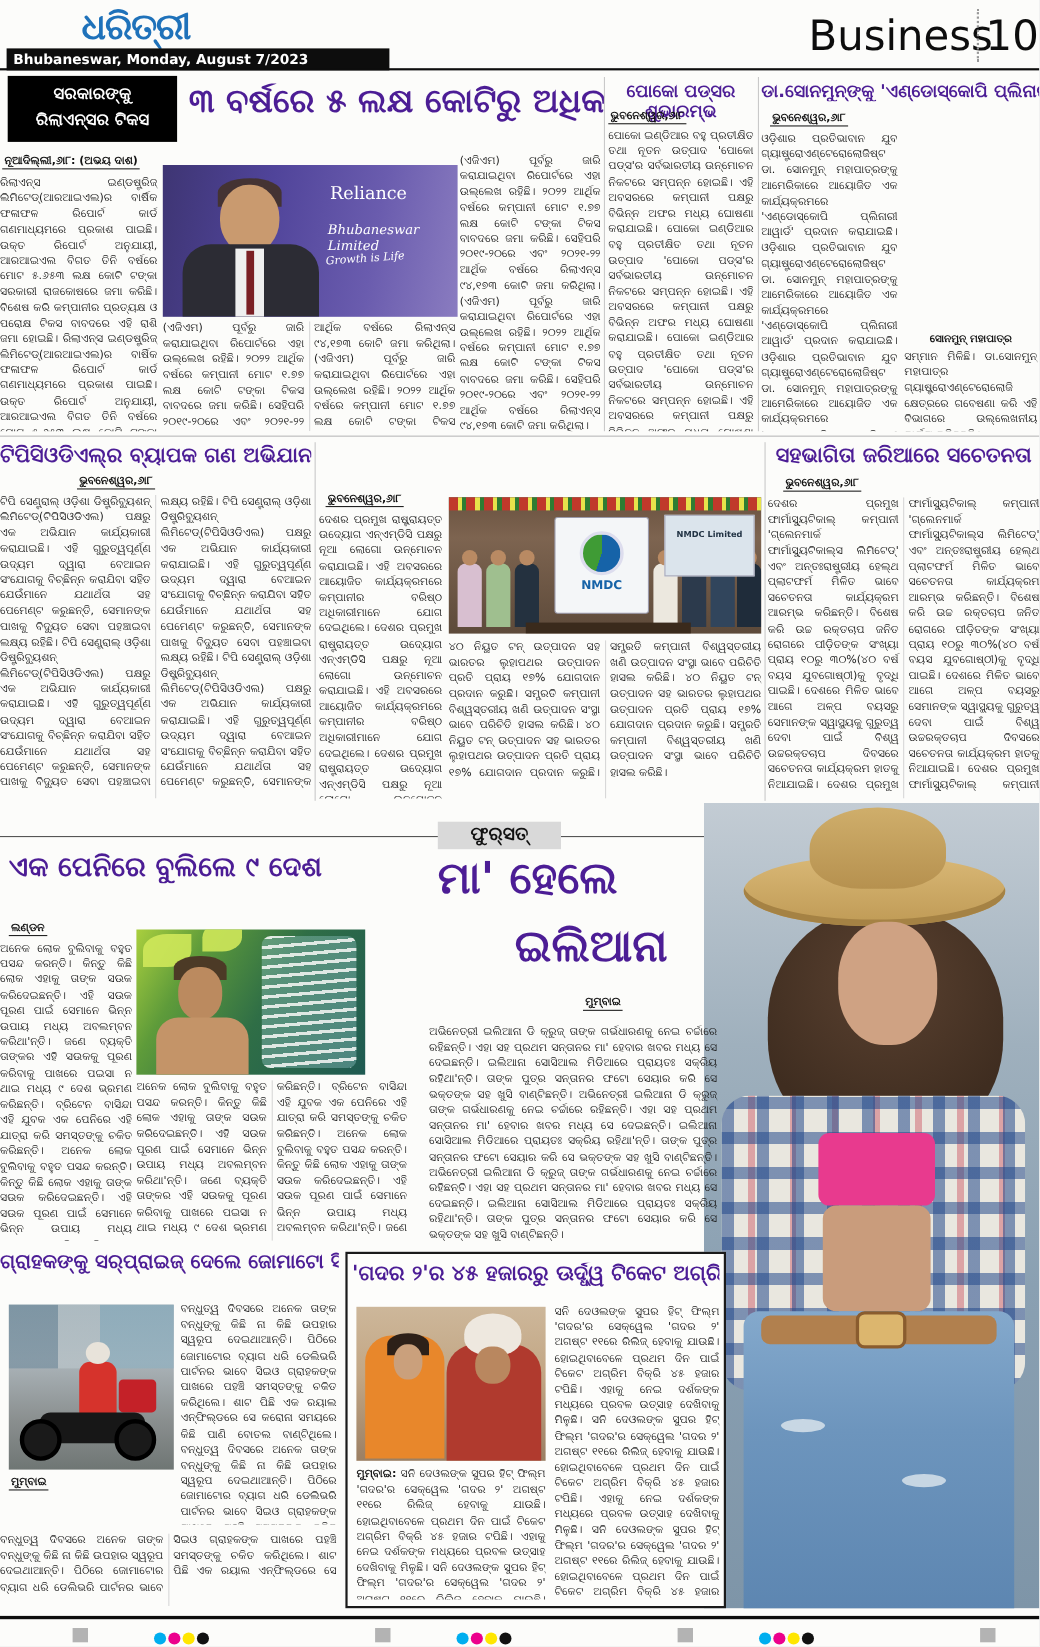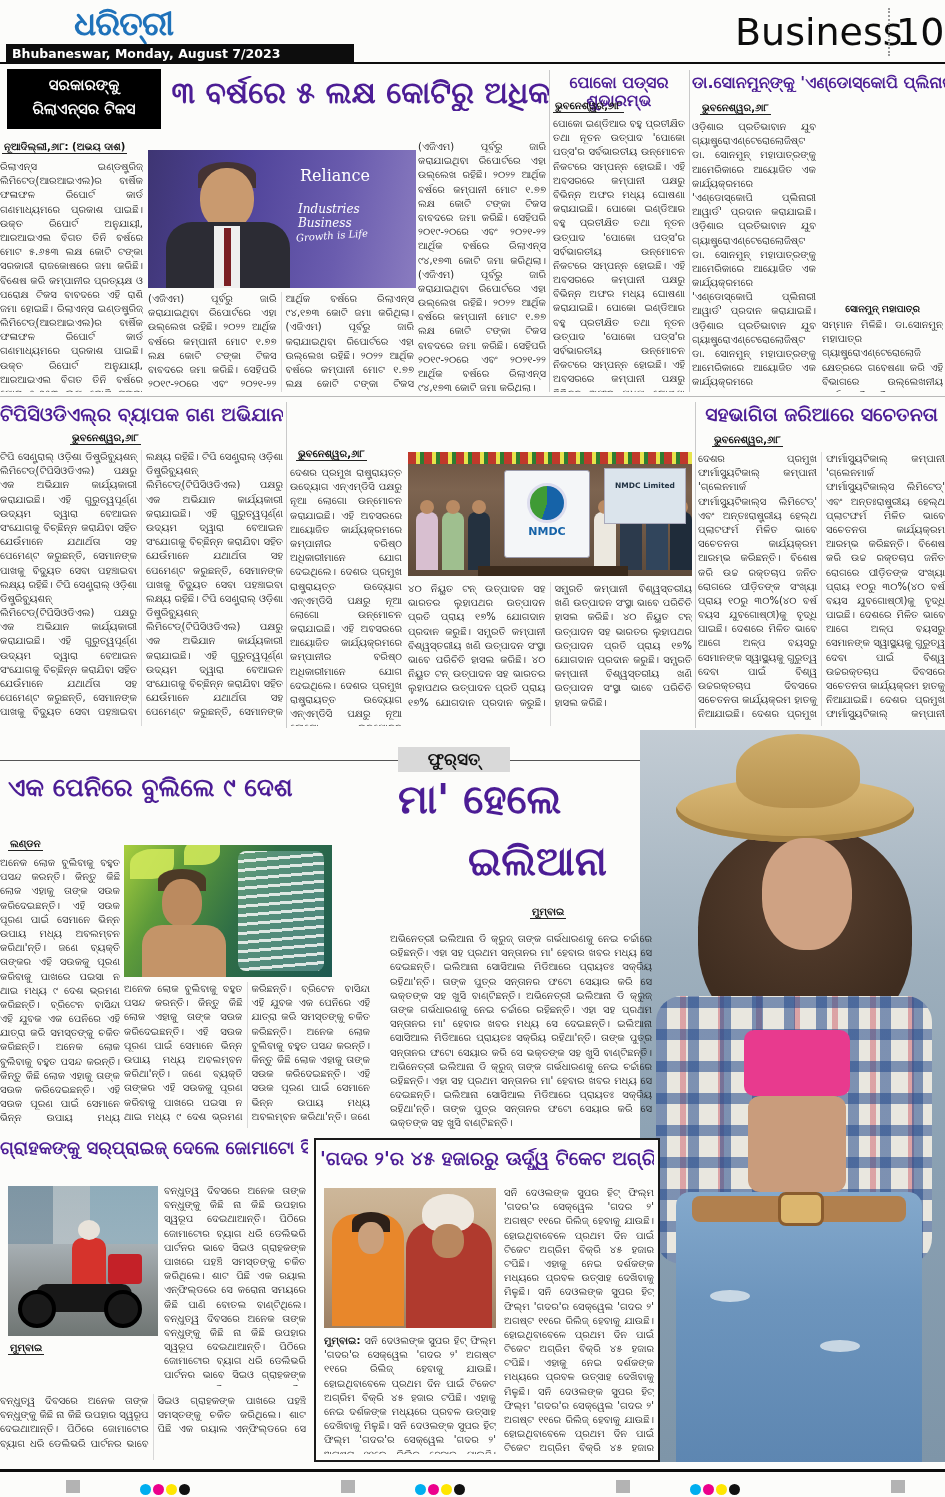--- a/index.html
+++ b/index.html
@@ -150,21 +150,21 @@
   </div>
   <p class="abs body" style="left:0; top:160px; width:143px; height:232px;">ରିଲାଏନ୍ସ ଇଣ୍ଡଷ୍ଟ୍ରିଜ୍ ଲିମିଟେଡ୍(ଆରଆଇଏଲ)ର ବାର୍ଷିକ ଫଳାଫଳ ରିପୋର୍ଟ କାର୍ଡ ଗଣମାଧ୍ୟମରେ ପ୍ରକାଶ ପାଇଛି। ଉକ୍ତ ରିପୋର୍ଟ ଅନୁଯାୟୀ, ଆରଆଇଏଲ ବିଗତ ତିନି ବର୍ଷରେ ମୋଟ ୫.୬୫୩ ଲକ୍ଷ କୋଟି ଟଙ୍କା ସରକାରୀ ରାଜକୋଷରେ ଜମା କରିଛି। ବିଶେଷ କରି କମ୍ପାନୀର ପ୍ରତ୍ୟକ୍ଷ ଓ ପରୋକ୍ଷ ଟିକସ ବାବଦରେ ଏହି ରାଶି ଜମା ହୋଇଛି। ରିଲାଏନ୍ସ ଇଣ୍ଡଷ୍ଟ୍ରିଜ୍ ଲିମିଟେଡ୍(ଆରଆଇଏଲ)ର ବାର୍ଷିକ ଫଳାଫଳ ରିପୋର୍ଟ କାର୍ଡ ଗଣମାଧ୍ୟମରେ ପ୍ରକାଶ ପାଇଛି। ଉକ୍ତ ରିପୋର୍ଟ ଅନୁଯାୟୀ, ଆରଆଇଏଲ ବିଗତ ତିନି ବର୍ଷରେ ମୋଟ ୫.୬୫୩ ଲକ୍ଷ କୋଟି ଟଙ୍କା ସରକାରୀ ରାଜକୋଷରେ ଜମା କରିଛି। ବିଶେଷ କରି କମ୍ପାନୀର ପ୍ରତ୍ୟକ୍ଷ ଓ ପରୋକ୍ଷ ଟିକସ ବାବଦରେ ଏହି ରାଶି ଜମା ହୋଇଛି।</p>
 
   <div class="photo rel-photo" style="left:148px; top:150px; width:268px; height:138px;">
     <div class="rel-man-hair"></div>
     <div class="rel-man-head"></div>
     <div class="rel-man-suit"></div>
     <div class="rel-man-shirt"></div>
     <div class="rel-man-tie"></div>
     <div class="abs rel-brand" style="left:152px; top:16px; font-size:16px;">Reliance</div>
-    <div class="abs rel-brand" style="left:150px; top:52px; font-size:12px; font-style:italic;">Industries Business</div>
+    <div class="abs rel-brand" style="left:150px; top:52px; font-size:12px; font-style:italic;">Bhubaneswar Limited</div>
     <div class="abs rel-brand" style="left:148px; top:80px; font-size:10px; font-style:italic; transform:rotate(-4deg);">Growth is Life</div>
   </div>
   <p class="abs body cols2" style="left:148px; top:292px; width:266px; height:100px;">(ଏଜିଏମ) ପୂର୍ବରୁ ଜାରି କରାଯାଇଥିବା ରିପୋର୍ଟରେ ଏହା ଉଲ୍ଲେଖ ରହିଛି। ୨୦୨୨ ଆର୍ଥିକ ବର୍ଷରେ କମ୍ପାନୀ ମୋଟ ୧.୭୭ ଲକ୍ଷ କୋଟି ଟଙ୍କା ଟିକସ ବାବଦରେ ଜମା କରିଛି। ସେହିପରି ୨୦୧୯-୨୦ରେ ଏବଂ ୨୦୨୧-୨୨ ଆର୍ଥିକ ବର୍ଷରେ ରିଲାଏନ୍ସ ୯୪,୧୭୩ କୋଟି ଜମା କରିଥିଲା। (ଏଜିଏମ) ପୂର୍ବରୁ ଜାରି କରାଯାଇଥିବା ରିପୋର୍ଟରେ ଏହା ଉଲ୍ଲେଖ ରହିଛି। ୨୦୨୨ ଆର୍ଥିକ ବର୍ଷରେ କମ୍ପାନୀ ମୋଟ ୧.୭୭ ଲକ୍ଷ କୋଟି ଟଙ୍କା ଟିକସ ବାବଦରେ ଜମା କରିଛି। ସେହିପରି ୨୦୧୯-୨୦ରେ ଏବଂ ୨୦୨୧-୨୨ ଆର୍ଥିକ ବର୍ଷରେ ରିଲାଏନ୍ସ ୯୪,୧୭୩ କୋଟି ଜମା କରିଥିଲା।</p>
   <p class="abs body" style="left:418px; top:140px; width:128px; height:252px;">(ଏଜିଏମ) ପୂର୍ବରୁ ଜାରି କରାଯାଇଥିବା ରିପୋର୍ଟରେ ଏହା ଉଲ୍ଲେଖ ରହିଛି। ୨୦୨୨ ଆର୍ଥିକ ବର୍ଷରେ କମ୍ପାନୀ ମୋଟ ୧.୭୭ ଲକ୍ଷ କୋଟି ଟଙ୍କା ଟିକସ ବାବଦରେ ଜମା କରିଛି। ସେହିପରି ୨୦୧୯-୨୦ରେ ଏବଂ ୨୦୨୧-୨୨ ଆର୍ଥିକ ବର୍ଷରେ ରିଲାଏନ୍ସ ୯୪,୧୭୩ କୋଟି ଜମା କରିଥିଲା। (ଏଜିଏମ) ପୂର୍ବରୁ ଜାରି କରାଯାଇଥିବା ରିପୋର୍ଟରେ ଏହା ଉଲ୍ଲେଖ ରହିଛି। ୨୦୨୨ ଆର୍ଥିକ ବର୍ଷରେ କମ୍ପାନୀ ମୋଟ ୧.୭୭ ଲକ୍ଷ କୋଟି ଟଙ୍କା ଟିକସ ବାବଦରେ ଜମା କରିଛି। ସେହିପରି ୨୦୧୯-୨୦ରେ ଏବଂ ୨୦୨୧-୨୨ ଆର୍ଥିକ ବର୍ଷରେ ରିଲାଏନ୍ସ ୯୪,୧୭୩ କୋଟି ଜମା କରିଥିଲା।</p>
 
   <div class="vsep" style="left:549px; top:70px; height:322px;"></div>
 
   <div class="abs hl center" style="left:553px; top:74px; width:132px; font-size:16px;">ପୋକୋ ପଡ୍ସର ଶୁଭାରମ୍ଭ</div>
   <div class="abs dateline" style="left:553px; top:100px; width:132px;">
     <span>ଭୁବନେଶ୍ୱର,୬ା୮</span>

